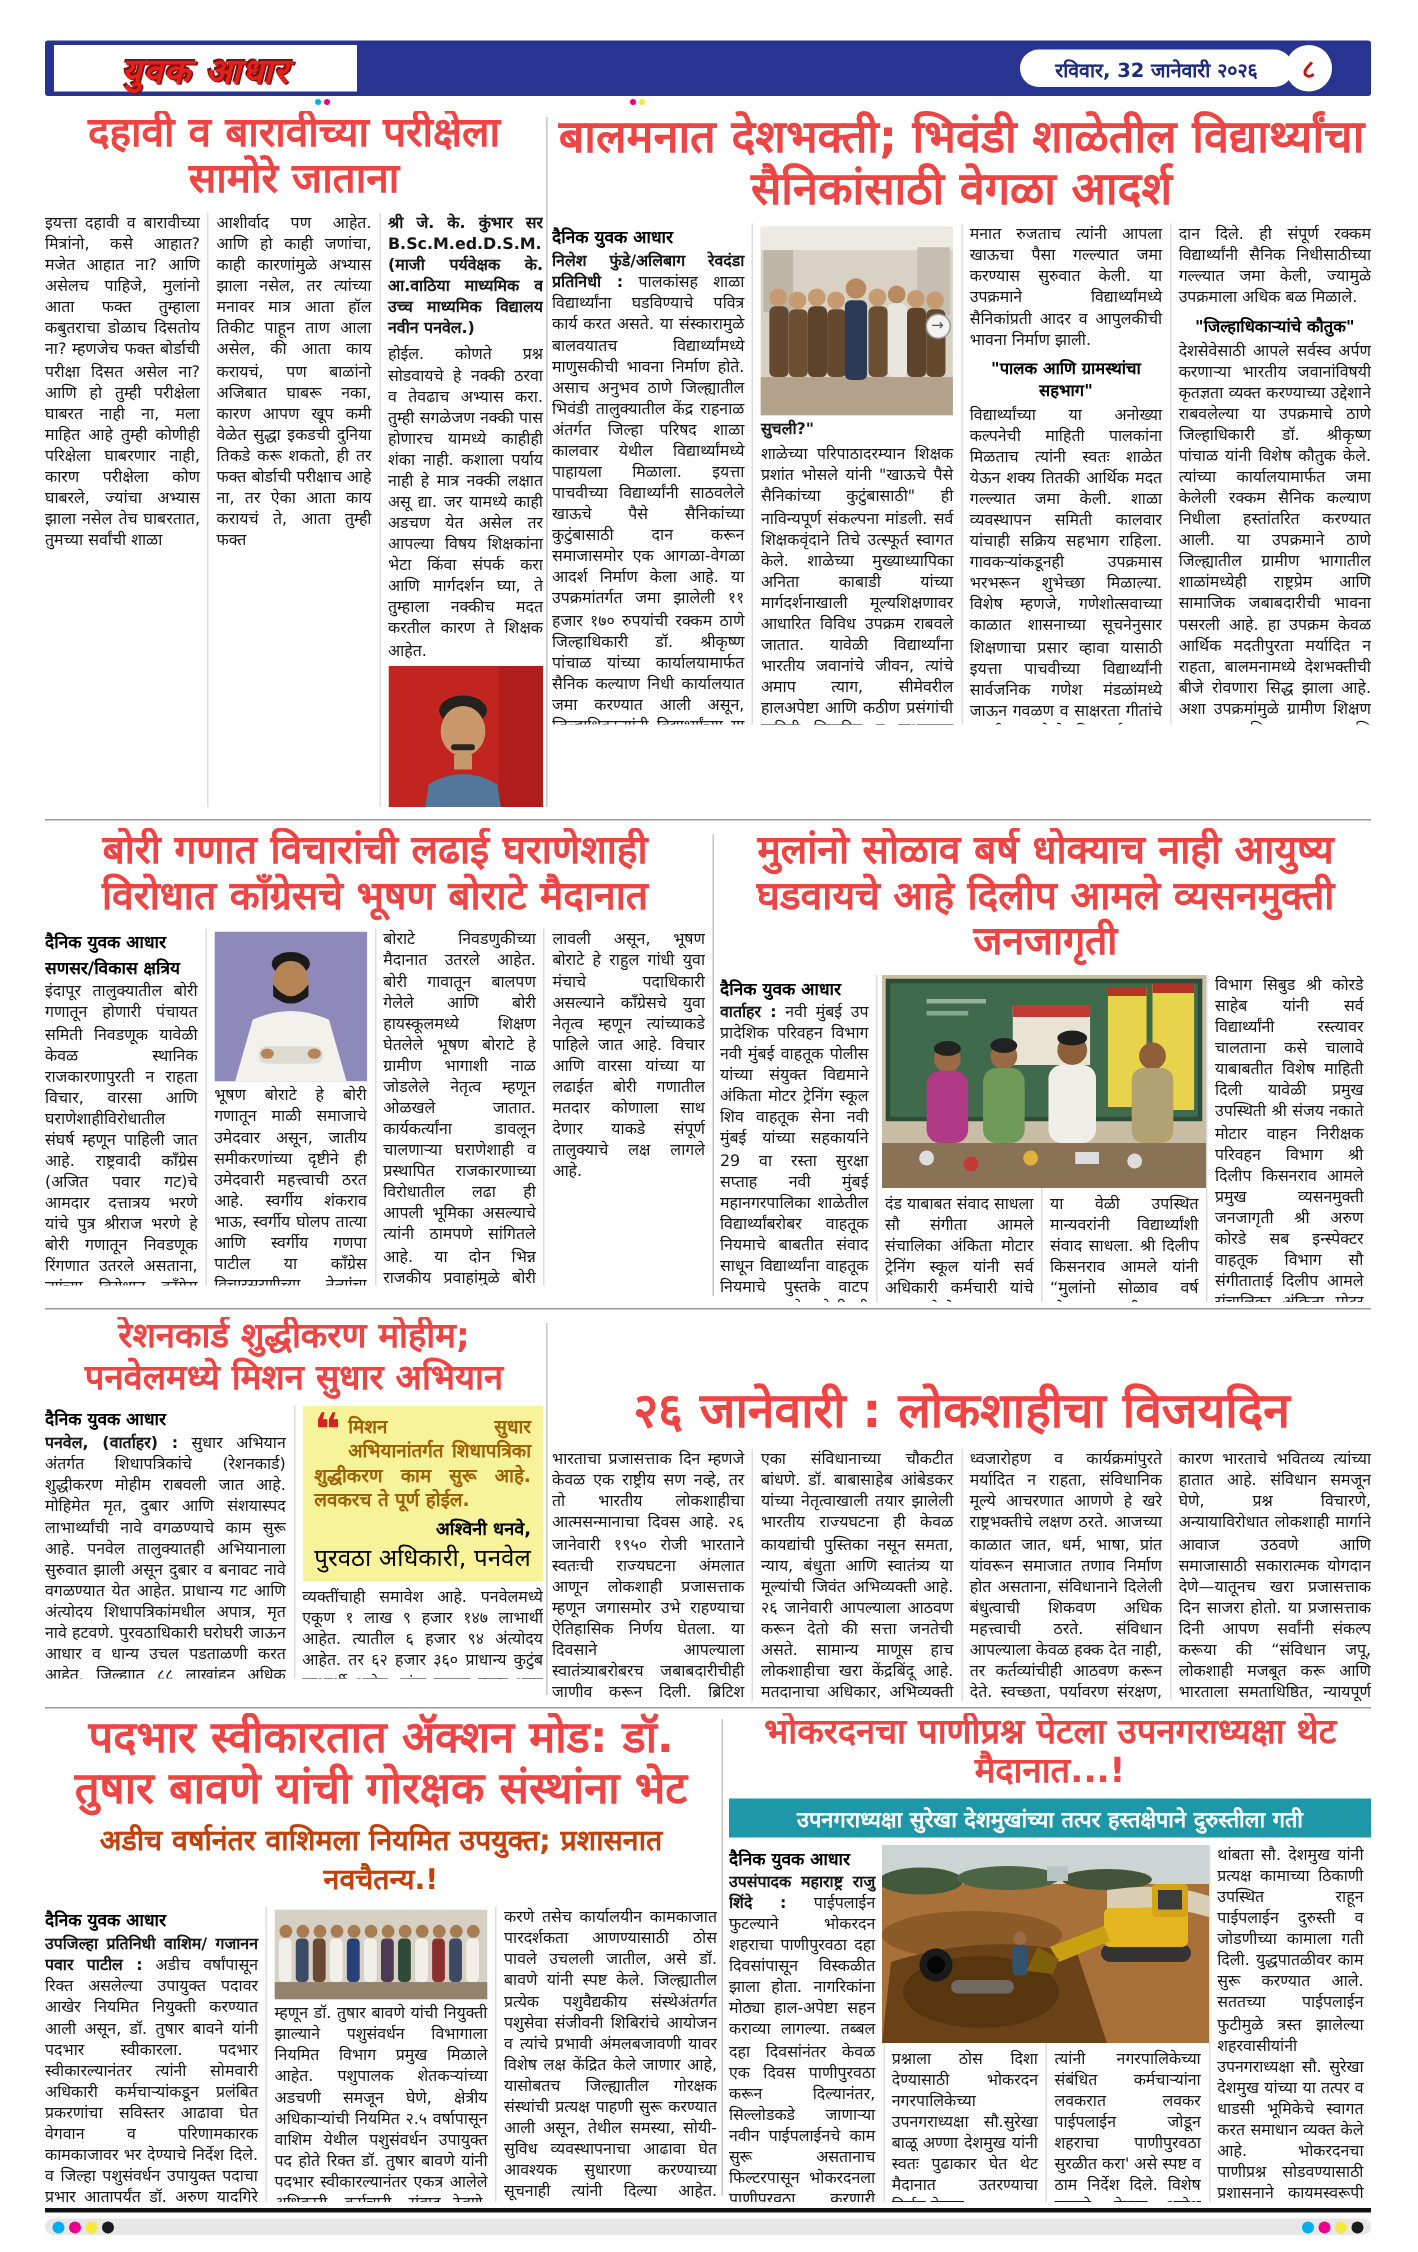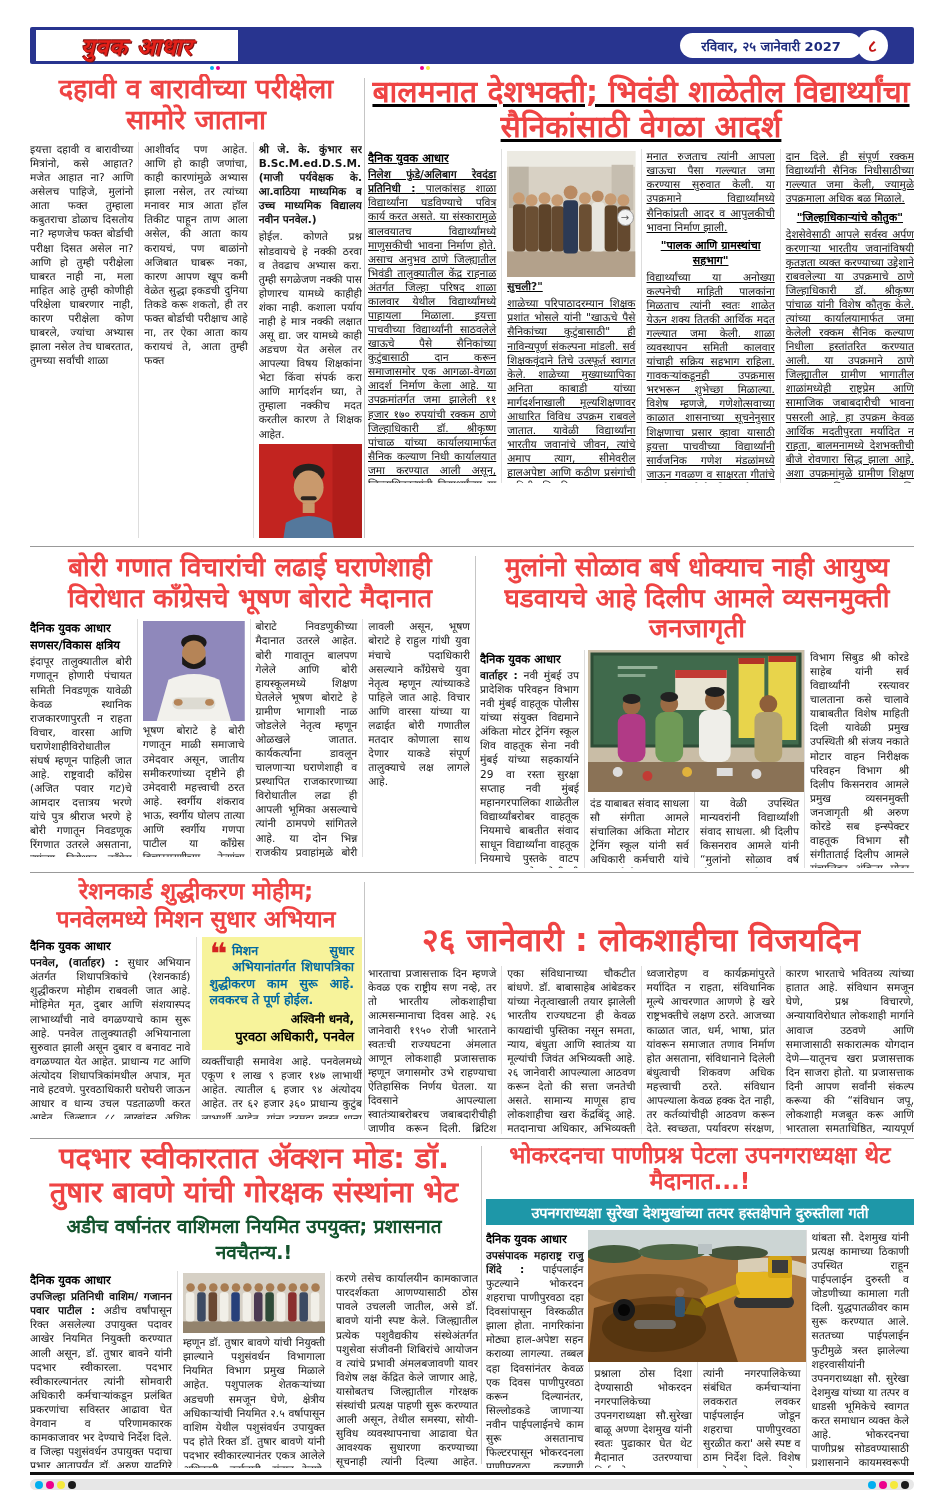--- a/index.html
+++ b/index.html
@@ -23,36 +23,36 @@
   .h-sold{font-size:30px;line-height:1.17;}
   .h-mid{font-size:26px;line-height:1.18;}
   .h-ration{font-size:23px;line-height:1.2;}
   .h-rep{font-size:32px;line-height:1.1;margin-top:45px;}
   .h-baw{font-size:29px;line-height:1.16;}
   .h-bhok{font-size:23px;line-height:1.15;}
   .kicker-red{margin-top:5px;background:#d62421;border:1px solid #9e1412;color:#fff;font-weight:700;
               text-align:center;font-size:16px;padding:3px 2px;}
   .kicker-teal{margin-top:4px;background:#1e97a8;color:#fff;font-weight:700;text-align:center;
                font-size:14.5px;padding:3px 2px;}
-  .subhead{font-size:19px;font-weight:800;text-align:center;margin:4px 0 0;color:#14532d;}
+  .subhead{font-size:19px;font-weight:800;text-align:center;margin:4px 0 0;color:#c2410c;}
   .cols{display:flex;}
   .col{flex:1;min-width:0;overflow:hidden;padding:0 5px;}
   .col:first-child{padding-left:0;}
   .col:last-child{padding-right:0;}
   .col + .col{border-left:1px solid #ddd;}
   .bt{font-size:10.6px;line-height:1.33;text-align:justify;color:#161616;margin:0 0 3px;}
   .bold{font-weight:700;}
   .byline{font-weight:700;font-size:11.5px;margin:1px 0 2px;color:#000;}
   .sub{font-weight:700;font-size:11px;margin:3px 0;color:#000;text-align:center;}
   .photo{width:100%;display:block;margin:2px 0;}
   .quotebox{background:#f7f39b;padding:6px 8px 5px;margin:0 0 4px;}
   .qmark{color:#d42221;font-size:30px;line-height:.7;float:left;margin-right:5px;font-weight:900;}
-  .qtext{font-weight:700;font-size:12.5px;line-height:1.3;text-align:justify;color:#0369a1;margin:0;}
+  .qtext{font-weight:700;font-size:12.5px;line-height:1.3;text-align:justify;color:#a16207;margin:0;}
   .qname{font-weight:800;font-size:12px;text-align:right;margin:2px 0 0;}
-  .qrole{font-weight:700;font-size:13px;text-align:right;margin:0;}
+  .qrole{font-weight:400;font-size:16px;text-align:left;margin:0;}
   .author-block{font-weight:700;font-size:11.5px;text-align:right;margin-top:4px;line-height:1.45;}
   .cols-exam{margin-top:7px;height:396px;}
   .cols-sold{margin-top:5px;height:334px;}
   .cols-borate{margin-top:6px;height:238px;}
   .cols-amle{margin-top:6px;height:238px;position:relative;}
   .amle-photo{position:absolute;left:108px;top:0;width:216px;height:142px;}
   .pad-photo{padding-top:146px;}
   .cols-ration{margin-top:4px;height:182px;}
   .cols-rep{margin-top:8px;height:198px;}
   .cols-baw{margin-top:6px;height:200px;}
@@ -74,21 +74,21 @@
 </style>
 </head>
 <body>
 
 <div class="page">
 
   <header class="masthead">
     <div class="logo-box">
       <span class="logo-text">युवक आधार</span>
     </div>
-    <div class="date-pill">रविवार, २५ जानेवारी 2027</div>
+    <div class="date-pill">रविवार, 32 जानेवारी २०२६</div>
     <div class="page-badge">८</div>
   </header>
   <span class="reg" style="left:210px;top:66px">
       <i class="c-cyan"></i>
       <i class="c-mag"></i>
     </span>
   <span class="reg" style="left:420px;top:66px">
       <i class="c-mag"></i>
       <i class="c-yel"></i>
     </span>
@@ -114,21 +114,21 @@
           <rect x="44" y="60" width="12" height="10" fill="#c9996c"></rect>
           <path d="M18 138 L27 80 Q50 66 73 80 L82 138 Z" fill="#54789c"></path>
           <rect x="26" y="98" width="50" height="14" rx="7" fill="#44658a"></rect>
           <ellipse cx="33" cy="103" rx="5" ry="4" fill="#c9996c"></ellipse>
           <ellipse cx="70" cy="103" rx="5" ry="4" fill="#c9996c"></ellipse>
         </svg>
       </div>
     </div>
   </section>
 
-  <section class="art" id="a-soldiers" style="left:368px;top:74px;width:546px;height:468px;text-decoration:underline;">
+  <section class="art" id="a-soldiers" style="left:368px;top:74px;width:546px;height:468px;">
     <h2 class="h h-sold">बालमनात देशभक्ती; भिवंडी शाळेतील विद्यार्थ्यांचा सैनिकांसाठी वेगळा आदर्श</h2>
     <div class="cols cols-sold">
       <div class="col">
         <div class="byline">दैनिक युवक आधार</div>
         <p class="bt"><b>निलेश फुंडे/अलिबाग रेवदंडा प्रतिनिधी :</b> <span>पालकांसह शाळा विद्यार्थ्यांना घडविण्याचे पवित्र कार्य करत असते. या संस्कारामुळे बालवयातच विद्यार्थ्यांमध्ये माणुसकीची भावना निर्माण होते. असाच अनुभव ठाणे जिल्ह्यातील भिवंडी तालुक्यातील केंद्र राहनाळ अंतर्गत जिल्हा परिषद शाळा कालवार येथील विद्यार्थ्यांमध्ये पाहायला मिळाला. इयत्ता पाचवीच्या विद्यार्थ्यांनी साठवलेले खाऊचे पैसे सैनिकांच्या कुटुंबासाठी दान करून समाजासमोर एक आगळा-वेगळा आदर्श निर्माण केला आहे. या उपक्रमांतर्गत जमा झालेली ११ हजार १७० रुपयांची रक्कम ठाणे जिल्हाधिकारी डॉ. श्रीकृष्ण पांचाळ यांच्या कार्यालयामार्फत सैनिक कल्याण निधी कार्यालयात जमा करण्यात आली असून, जिल्हाधिकाऱ्यांनी विद्यार्थ्यांच्या या राष्ट्रप्रेमपूर्ण उपक्रमाचे विशेष कौतुक केले आहे.</span></p>
 
       </div>
       <div class="col">
         <div class="photo-wrap">
           <svg class="photo" style="height:126px" viewBox="0 0 130 128" preserveAspectRatio="none">

